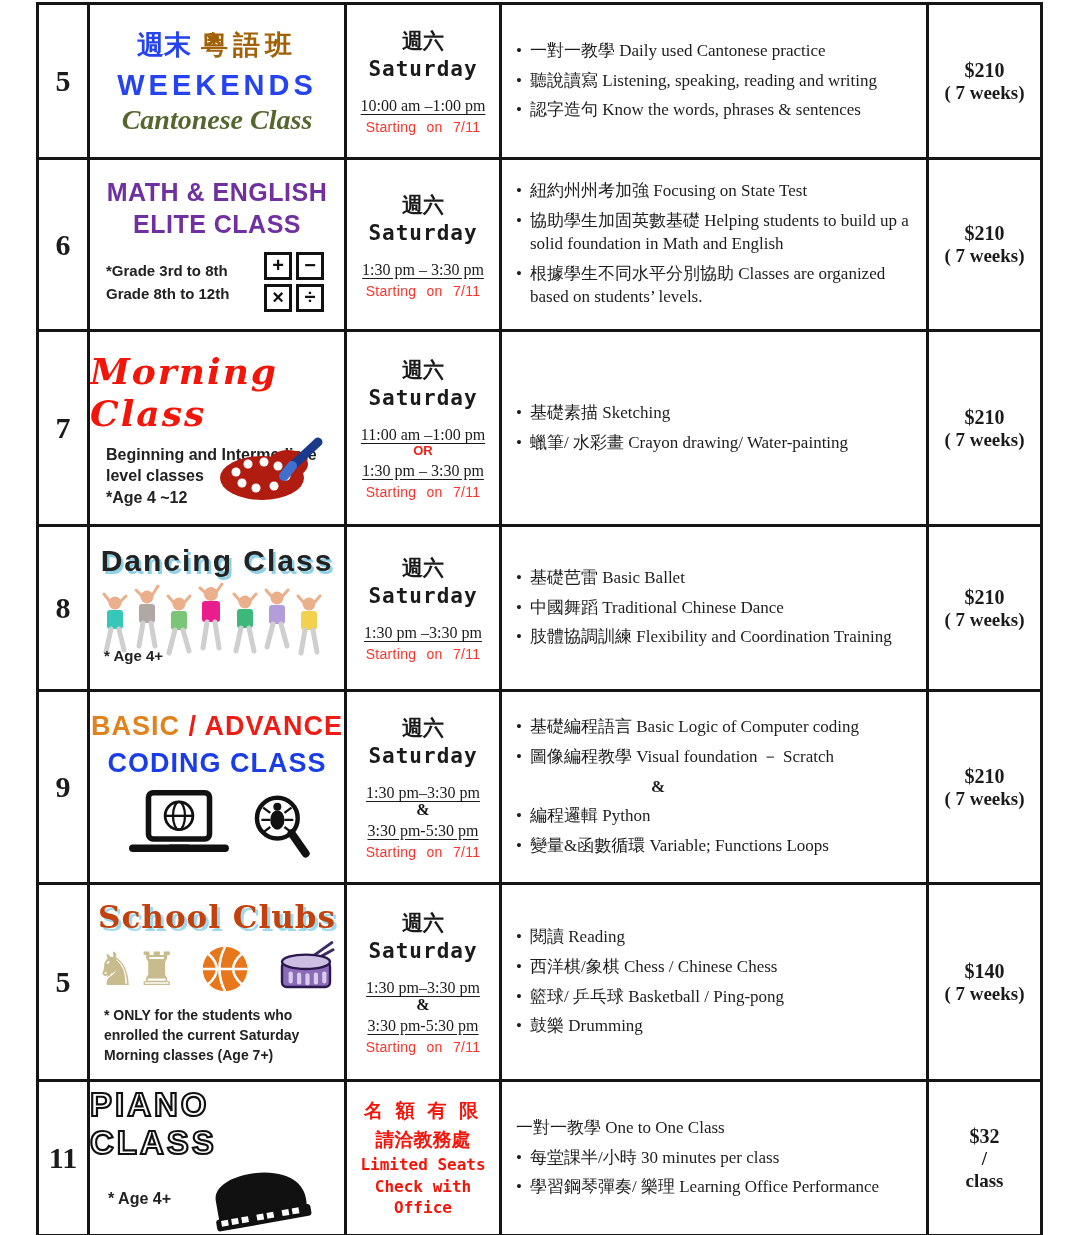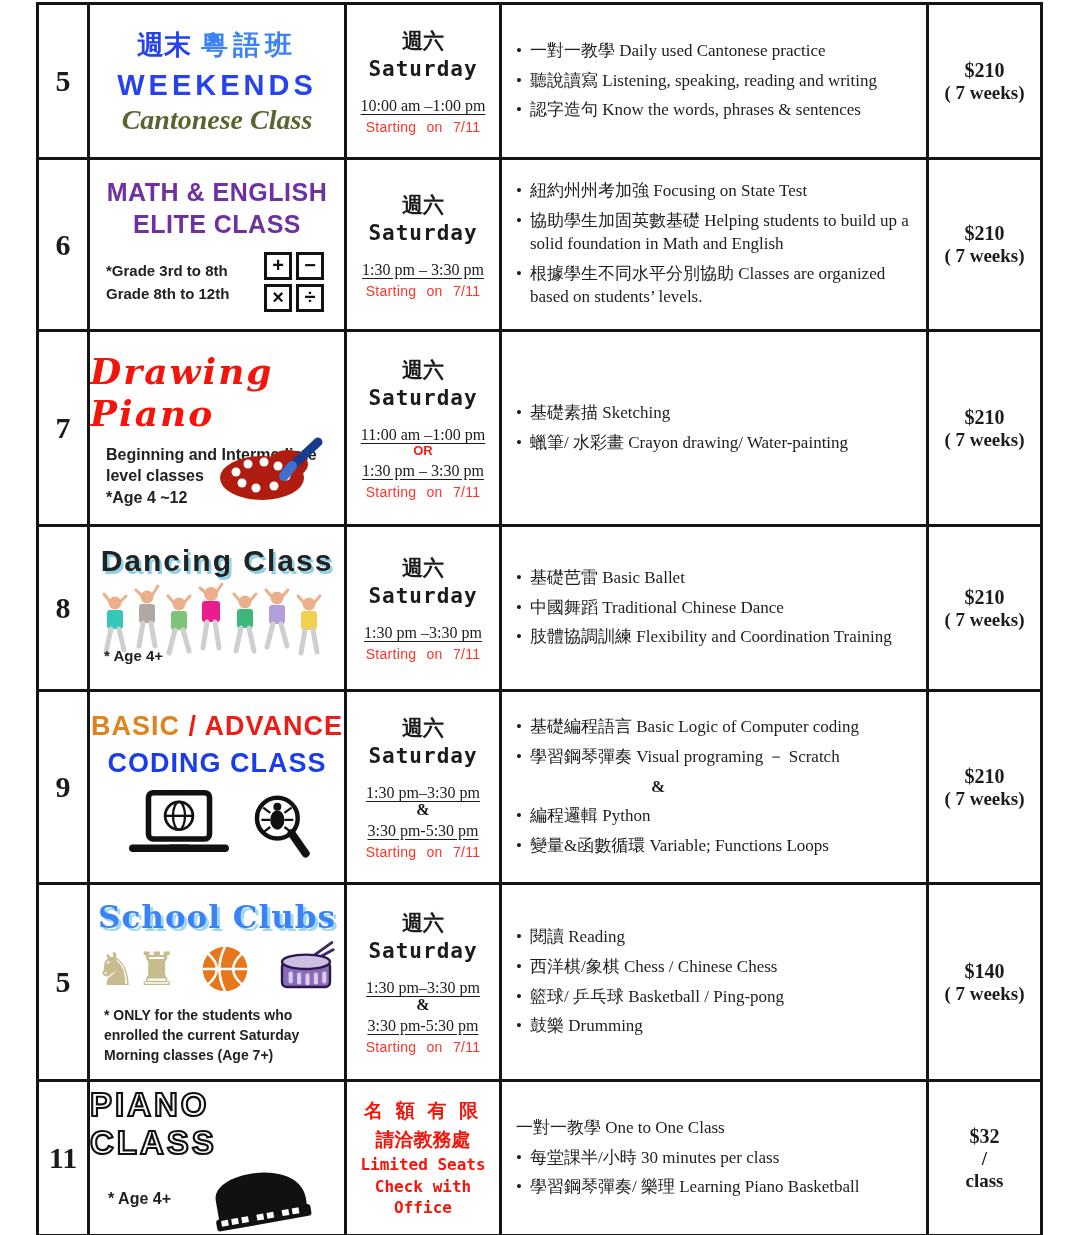--- a/index.html
+++ b/index.html
@@ -4,39 +4,39 @@
 <style>
   html,body{margin:0;padding:0;background:#fff;}
   body{width:1067px;height:1235px;font-family:"Liberation Serif",serif;color:#1b1b1b;overflow:hidden;}
   table.sched-table{border-collapse:collapse;table-layout:fixed;margin:2px 0 0 36px;width:1004px;}
   td{border:3px solid #151515;background:#fff;padding:0;vertical-align:middle;overflow:hidden;}
   td.num{font:700 30px "Liberation Serif",serif;text-align:center;}
   
   .name-cell{height:100%;display:flex;flex-direction:column;justify-content:center;align-items:center;position:relative;}
   .r5-l1{font:700 27px "Liberation Serif",serif;margin-bottom:4px;}
   .zh-blue{color:#2643f0;margin-right:10px;margin-top:36px;}
-  .zh-olive{color:#3b82f6;letter-spacing:5px;}
+  .zh-olive{color:#a16207;letter-spacing:5px;}
   .r5-l2{font:800 29px "Liberation Sans",sans-serif;color:#2643f0;letter-spacing:4px;margin:2px 12px;}
   .r5-l3{font:700 italic 28px "Liberation Serif",serif;font-style:italic;color:#56662e;}
   .r6-title{font:900 25px "Liberation Sans",sans-serif;color:#7030a0;letter-spacing:.5px;line-height:1.25;text-align:center;}
   .r6-bottom{display:flex;width:100%;align-items:center;justify-content:space-between;margin-top:12px;padding:0 20px 0 16px;box-sizing:border-box;}
   .grades{font:700 15px "Liberation Sans",sans-serif;color:#222;line-height:1.55;text-align:left;}
   .math-grid{display:grid;grid-template-columns:28px 28px;grid-template-rows:28px 28px;gap:4px;}
   .math-grid span{border:3px solid #111;display:flex;align-items:center;justify-content:center;font:900 20px "Liberation Sans",sans-serif;color:#111;}
   .r7-title{font:700 36px "DejaVu Serif",serif;font-style:italic;color:#f3150a;letter-spacing:2px;margin:2px 0 10px 0;}
   .r7-note{align-self:flex-start;margin-left:16px;font:700 16px "Liberation Sans",sans-serif;line-height:1.35;text-align:left;color:#222;}
   .palette-wrap{position:absolute;right:18px;bottom:6px;}
   .r8-title{font:700 30px "Liberation Sans",sans-serif;color:#222;letter-spacing:2px;text-shadow:2.5px 2.5px 0 #8ed0e8;margin-bottom:2px;}
   .r8-age{position:absolute;left:14px;bottom:8px;font:700 15px "Liberation Sans",sans-serif;color:#222;}
   .r9-l1{font:900 27px "Liberation Sans",sans-serif;letter-spacing:1px;}
   .c-orange{color:#e0821e;}
   .c-red{color:#ee1c14;}
   .r9-l2{font:900 27px "Liberation Sans",sans-serif;color:#1b3de8;letter-spacing:1px;margin-top:6px;}
   .r9-icons{display:flex;align-items:flex-end;gap:14px;margin-top:10px;}
-  .r10-title{font:900 31px "DejaVu Serif",serif;color:#3b82f6;letter-spacing:1px;text-shadow:3px 3px 0 #9ed9f0;}
+  .r10-title{font:900 31px "DejaVu Serif",serif;color:#c2410c;letter-spacing:1px;text-shadow:3px 3px 0 #9ed9f0;}
   .r10-icons{display:flex;align-items:center;gap:22px;margin:6px 0 8px 0;}
   .chess-glyphs{font:400 46px "DejaVu Sans",sans-serif;color:#c8bb8d;line-height:1;}
   .r10-note{align-self:flex-start;margin-left:14px;font:700 14px "Liberation Sans",sans-serif;line-height:1.45;text-align:left;color:#222;max-width:230px;}
   .r11-title{font:900 33px "Liberation Sans",sans-serif;letter-spacing:3px;color:#fff;-webkit-text-stroke:2.2px #111;margin-top:4px;}
   .r11-bottom{display:flex;width:100%;align-items:center;justify-content:space-between;padding:0 26px 0 18px;box-sizing:border-box;margin-top:2px;}
   .r11-age{font:700 16px "Liberation Sans",sans-serif;color:#222;}
   
   .sched{height:100%;display:flex;flex-direction:column;align-items:center;justify-content:center;text-align:center;}
   .day-zh{font:700 21px "Liberation Serif",serif;}
   .day-en{font:700 21px "DejaVu Sans Mono",monospace;letter-spacing:1px;margin-top:2px;}
@@ -138,21 +138,21 @@
   <td class="price-cell">
     <div class="amount">$210</div>
     <div class="term">( 7 weeks)</div>
   </td>
 </tr>
 
 <tr style="height:195px">
   <td class="num">7</td>
   <td>
     <div class="name-cell">
-      <div class="r7-title">Drawing Piano</div>
+      <div class="r7-title">Morning Class</div>
       <div class="r7-note">
         <div>Beginning and Intermediate</div>
         <div>level classes</div>
         <div>*Age 4 ~12</div>
       </div>
       <div class="palette-wrap">
         <svg width="110" height="66" viewBox="0 0 110 66">
           <ellipse cx="46" cy="42" rx="42" ry="22" fill="#b01d10"></ellipse>
           <ellipse cx="72" cy="28" rx="20" ry="14" fill="#b01d10"></ellipse>
           <circle cx="20" cy="36" r="4.5" fill="#fff"></circle>
@@ -298,21 +298,21 @@
       <div class="day-zh">週六</div>
       <div class="day-en">Saturday</div>
       <div class="time first-time">1:30 pm–3:30 pm</div>
       <div class="conn-amp">&amp;</div>
       <div class="time">3:30 pm-5:30 pm</div>
       <div class="starting">Starting on 7/11</div>
     </div>
   </td>
   <td class="bullets-cell">
     <div class="bullet">基礎編程語言 Basic Logic of Computer coding</div>
-    <div class="bullet">學習鋼琴彈奏 Visual programing － Scratch</div>
+    <div class="bullet">圖像編程教學 Visual foundation － Scratch</div>
     <div class="bullet amp-line">&amp;</div>
     <div class="bullet">編程邏輯  Python</div>
     <div class="bullet">變量&amp;函數循環 Variable; Functions Loops</div>
   </td>
   <td class="price-cell">
     <div class="amount">$210</div>
     <div class="term">( 7 weeks)</div>
   </td>
 </tr>
 
@@ -397,21 +397,21 @@
       <div class="notice-zh" style="letter-spacing:4px">名 額 有 限</div>
       <div class="notice-zh">請洽教務處</div>
       <div class="notice-en">Limited Seats</div>
       <div class="notice-en">Check with</div>
       <div class="notice-en">Office</div>
     </div>
   </td>
   <td class="bullets-cell">
     <div class="bullet no-bullet">一對一教學 One to One Class</div>
     <div class="bullet">每堂課半/小時 30 minutes per class</div>
-    <div class="bullet">學習鋼琴彈奏/ 樂理 Learning Piano Basketball</div>
+    <div class="bullet">學習鋼琴彈奏/ 樂理 Learning Office Performance</div>
   </td>
   <td class="price-cell">
     <div class="amount">$32</div>
     <div class="slash">/</div>
     <div class="term">class</div>
   </td>
 </tr>
 
 </tbody>
 </table>

